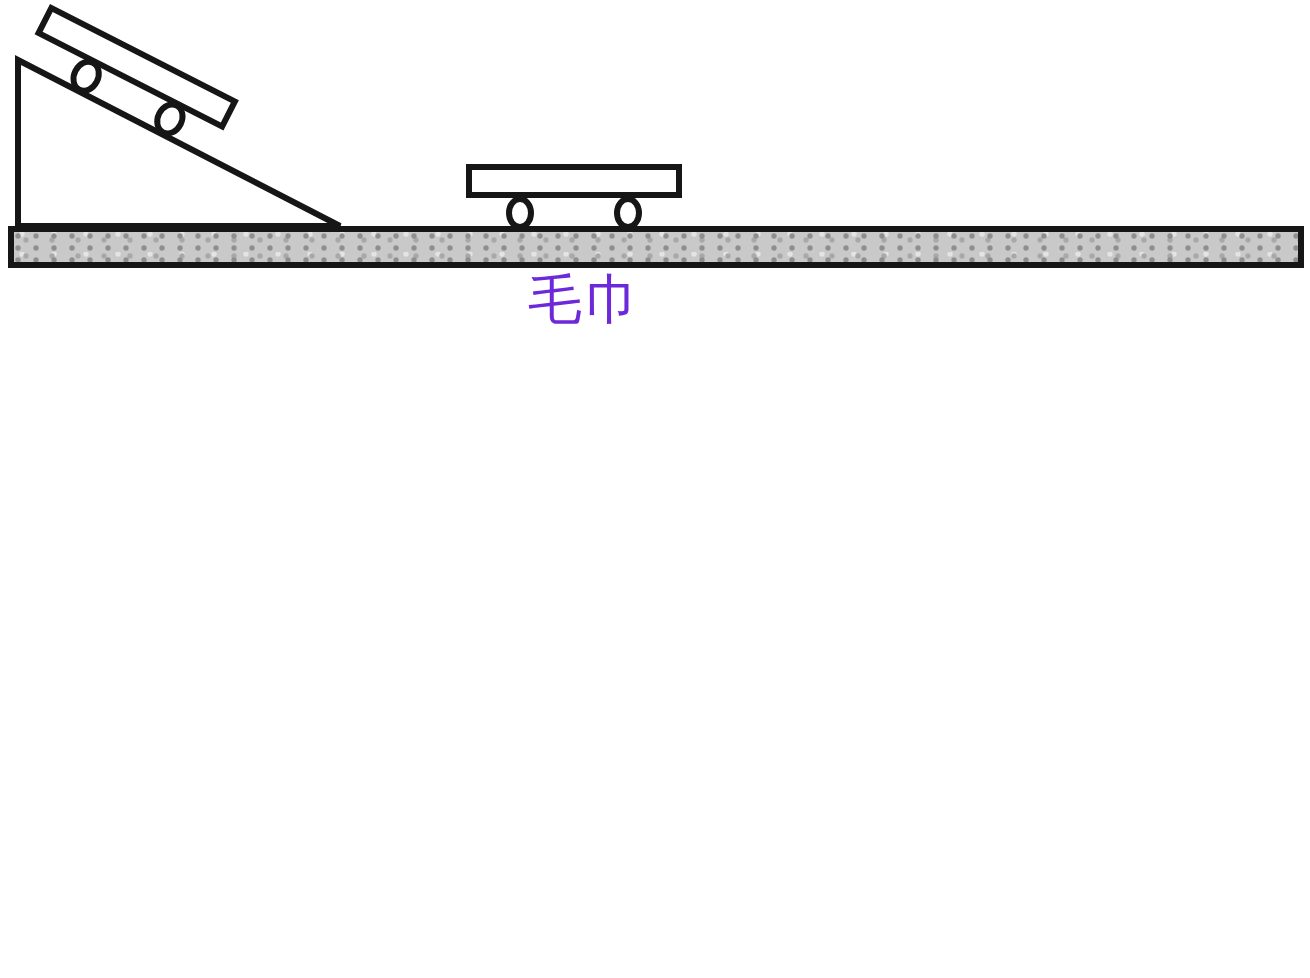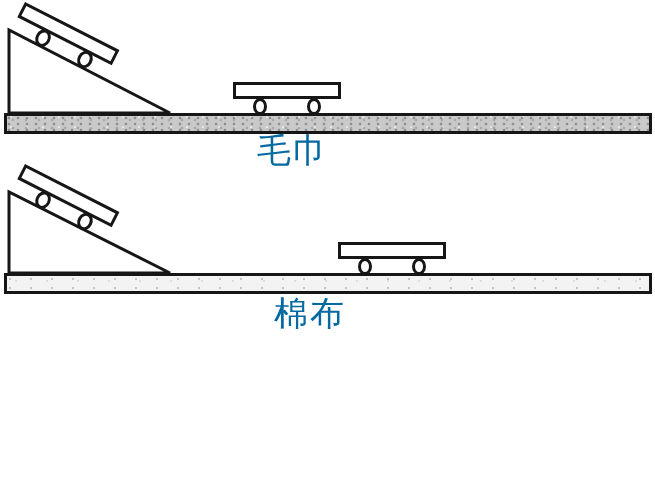--- a/index.html
+++ b/index.html
@@ -39,22 +39,22 @@
   .flat-cart .wheel.w1{left:20px;}
   .flat-cart .wheel.w2{left:74px;}
 
   .incline-cart{position:absolute;left:25px;width:106px;height:34px;
                 transform:rotate(27deg);transform-origin:0 0;}
   .incline-cart .cart-body{width:106px;}
   .incline-cart .wheel{top:15px;width:15px;height:18px;}
   .incline-cart .wheel.w1{left:25px;}
   .incline-cart .wheel.w2{left:72px;}
 
-  .surface-label{position:absolute;transform:translateX(-50%);font-size:34px;
-                 color:#0369a1;letter-spacing:2px;white-space:nowrap;line-height:30px;}
+  .surface-label{position:absolute;transform:translateX(-50%);font-size:27px;
+                 color:#6d28d9;letter-spacing:2px;white-space:nowrap;line-height:30px;}
 </style>
 </head>
 <body>
 
 <div class="figure">
 
   <section class="panel" style="height:165px">
     <svg class="incline-svg" width="655" height="165">
       <polygon points="9,30 9,113 170,113" fill="#ffffff" stroke="#161616" stroke-width="3"></polygon>
     </svg>
@@ -65,32 +65,15 @@
     </div>
     <div class="strip towel" style="top: 113px; background-color: rgb(201, 201, 201);"></div>
     <div class="flat-cart" style="top: 82px; left: 233px;">
       <div class="cart-body"></div>
       <div class="wheel w1"></div>
       <div class="wheel w2"></div>
     </div>
     <div class="surface-label" style="left:293px;top:135px">毛巾</div>
   </section>
 
-  <section class="panel" style="height:165px">
-    <svg class="incline-svg" width="655" height="165">
-      <polygon points="9,27 9,108 170,108" fill="#ffffff" stroke="#161616" stroke-width="3"></polygon>
-    </svg>
-    <div class="incline-cart" style="top:-1px">
-      <div class="cart-body"></div>
-      <div class="wheel w1"></div>
-      <div class="wheel w2"></div>
-    </div>
-    <div class="strip cotton" style="top: 108px; background-color: rgb(243, 243, 243);"></div>
-    <div class="flat-cart" style="top: 77px; left: 338px;">
-      <div class="cart-body"></div>
-      <div class="wheel w1"></div>
-      <div class="wheel w2"></div>
-    </div>
-    <div class="surface-label" style="left:310px;top:133px">棉布</div>
-  </section>
 
 
 </div>
 
 </body></html>

